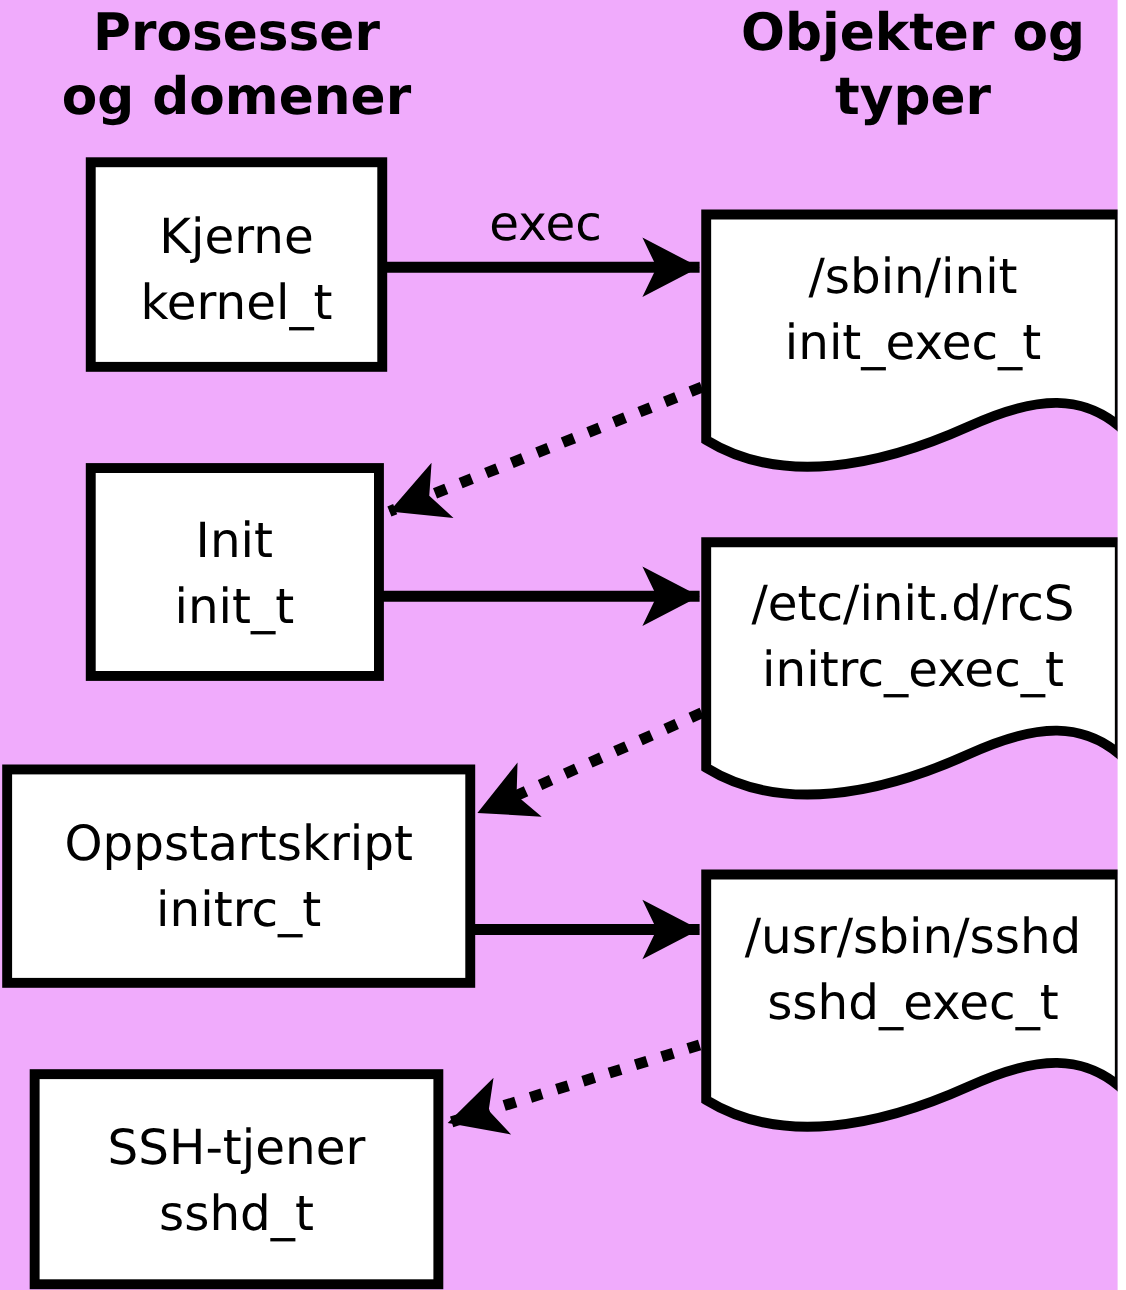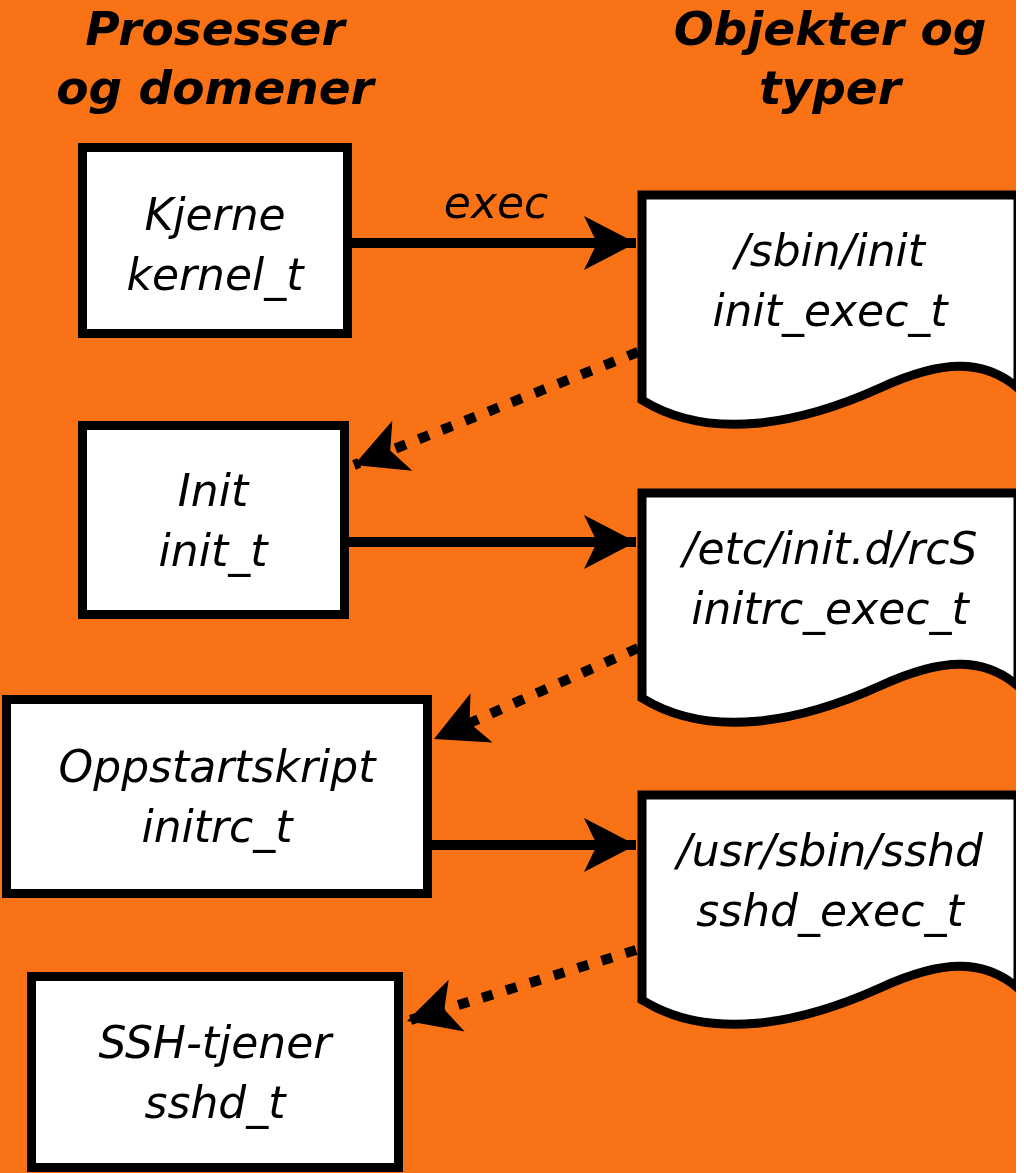--- a/index.html
+++ b/index.html
@@ -4,24 +4,23 @@
 <style>
   html, body {
     margin: 0;
     padding: 0;
     background: #ffffff;
   }
   .stage {
     position: relative;
     width: 1016px;
     height: 1173px;
-    background: #f97316;
+    background: #f0abfc;
     overflow: hidden;
     font-family: "DejaVu Sans", "Liberation Sans", sans-serif;
-    font-style: italic;
   }
   svg { display: block; }
   .node-shape {
     fill: #ffffff;
     stroke: #000000;
     stroke-width: 9;
     stroke-linejoin: miter;
   }
   .solid-edge {
     stroke: #000000;

